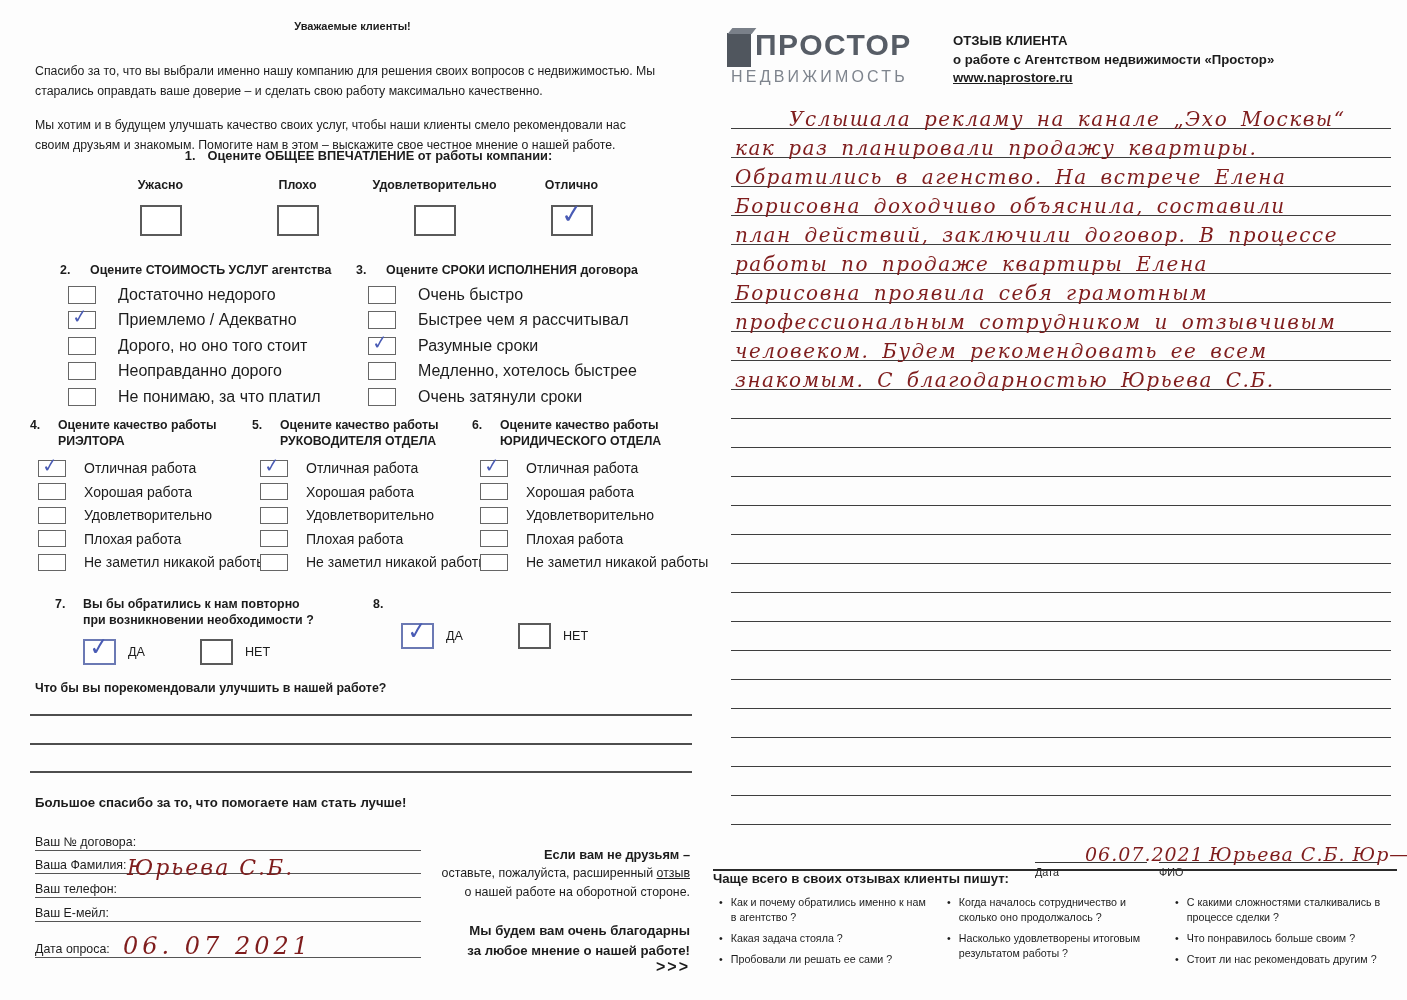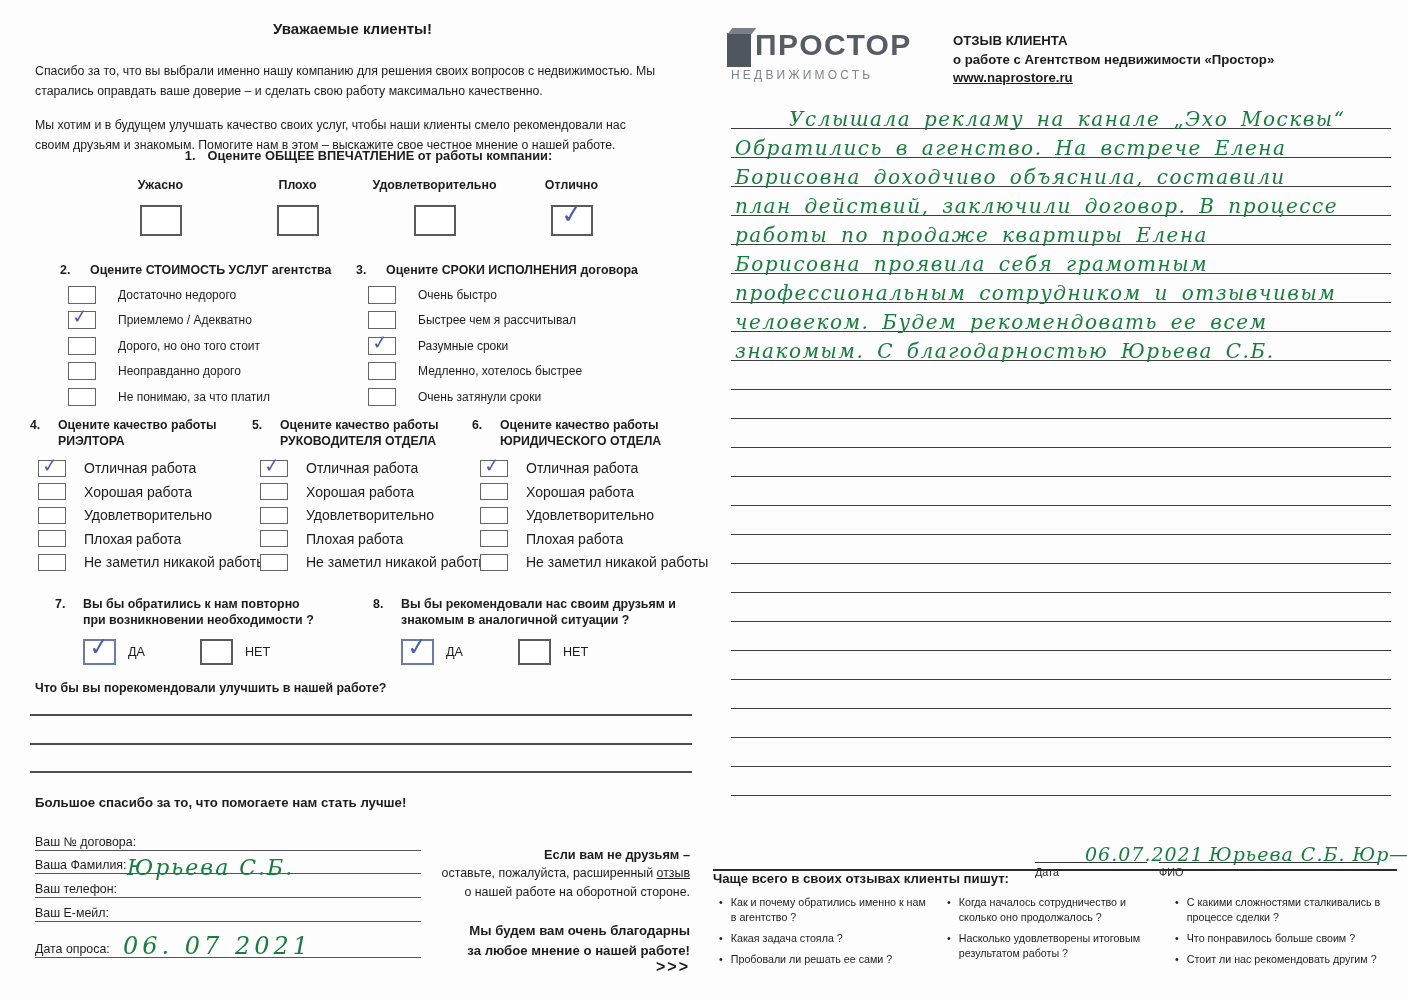--- a/index.html
+++ b/index.html
@@ -1,21 +1,21 @@
 <!DOCTYPE html>
 <html><head>
 <meta charset="utf-8">
 <style>
   html,body{margin:0;padding:0;background:#e9e9e9;}
   .canvas{position:relative;width:1407px;height:1000px;background:#fdfdfd;overflow:hidden;
           font-family:"Liberation Sans",sans-serif;color:#1c1c1c;}
 
   
   .lp{position:absolute;left:0;top:0;width:705px;height:1000px;}
-  .lp-title{position:absolute;top:20px;left:0;width:100%;text-align:center;font-weight:700;font-size:15px;}
+  .lp-title{position:absolute;top:20px;left:0;width:100%;text-align:center;font-weight:700;font-size:11px;}
   .lp-p{position:absolute;left:35px;width:624px;font-size:12.3px;line-height:1.62;}
   .p1{top:50px}.p2{top:104px}
 
   .q1-head{position:absolute;top:148px;left:16px;width:100%;text-align:center;font-weight:700;font-size:12.8px;}
   .q1-head .q-num{margin-right:12px;}
 
   .ratings{position:absolute;top:178px;left:92px;width:548px;display:flex;}
   .rating-item{flex:1;display:flex;flex-direction:column;align-items:center;}
   .rating-label{font-weight:700;font-size:12.4px;white-space:nowrap;}
 
@@ -28,21 +28,21 @@
 
   .checkmark{position:absolute;color:#4a5cb5;font-family:"DejaVu Sans",sans-serif;
              transform:rotate(-6deg);font-weight:400;pointer-events:none;}
   .cb-big .checkmark{left:8px;top:-8px;font-size:26px;}
   .cb-small .checkmark{left:3px;top:-7px;font-size:19px;}
   .cb-yes .checkmark,.cb-no .checkmark{left:4px;top:-8px;font-size:24px;}
 
   .q-head{display:flex;font-weight:700;font-size:12.4px;line-height:1.3;}
   .q-num{flex:none;width:30px;}
   .opt{display:flex;align-items:center;margin-top:7px;}
-  .opt-label{font-size:12px;}
+  .opt-label{font-size:16px;}
 
   .q23{position:absolute;top:262px;left:60px;display:flex;}
   .q2col{width:296px;}
   .q3col{width:330px;}
   .q2col .cb-small{margin-left:8px;margin-right:22px;}
   .q3col .cb-small{margin-left:12px;margin-right:22px;}
   .q23 .opt{margin-top:7.5px;}
 
   .q456{position:absolute;top:418px;left:30px;width:668px;display:flex;}
   .q4col{width:222px}.q5col{width:220px}.q6col{width:226px}
@@ -63,39 +63,39 @@
   .improve{position:absolute;top:681px;left:35px;font-weight:700;font-size:12.4px;}
   .iline{position:absolute;left:30px;width:662px;border-top:2px solid #4e4e4e;height:0;}
   .il1{top:714px}.il2{top:743px}.il3{top:771px}
 
   .thanks{position:absolute;top:795px;left:35px;font-weight:700;font-size:13.2px;text-align:center;}
 
   .fields{position:absolute;top:836px;left:35px;width:386px;}
   .field{position:relative;border-bottom:1.6px solid #555;}
   .f1{height:14px}.f2{height:22px}.f3{height:23px}.f4{height:23px}.f5{height:35px}
   .flabel{position:absolute;left:0;bottom:1px;font-size:12.4px;white-space:nowrap;}
-  .hw{font-family:"DejaVu Serif",serif;font-style:italic;color:#15803d;}
+  .hw{font-family:"DejaVu Serif",serif;font-style:italic;color:#7f1d1d;}
   .fvalue{position:absolute;white-space:nowrap;}
   .f2 .fvalue{left:92px;bottom:-7px;font-size:22px;letter-spacing:2px;}
   .f5 .fvalue{left:88px;bottom:-3px;font-size:24px;letter-spacing:4px;}
 
   .aside{position:absolute;top:845px;left:400px;width:290px;text-align:right;font-size:12.4px;line-height:1.5;}
   .a-bold{font-weight:700;font-size:12.8px;}
   .u{text-decoration:underline;}
   .aside2{position:absolute;top:921px;left:400px;width:290px;text-align:right;font-weight:700;font-size:13.2px;line-height:1.5;}
   .arrows{position:absolute;top:958px;left:400px;width:290px;text-align:right;font-weight:800;font-size:16px;letter-spacing:2px;}
 
   
   .rp{position:absolute;left:707px;top:0;width:700px;height:1000px;}
   .logo{position:absolute;left:20px;top:30px;}
   .logo-row{display:flex;align-items:flex-start;}
   .logo-box{width:24px;height:34px;background:#50565e;margin-right:4px;position:relative;top:3px;}
   .logo-box::before{content:"";position:absolute;left:3px;top:-5px;width:24px;height:6px;background:#7a8089;transform:skewX(-38deg);}
   .logo-name{font-size:30px;font-weight:800;color:#575d66;letter-spacing:1.5px;line-height:1;}
-  .logo-sub{margin-top:4px;margin-left:4px;font-size:12px;letter-spacing:3.2px;color:#7e848d;}
+  .logo-sub{margin-top:4px;margin-left:4px;font-size:16px;letter-spacing:3.2px;color:#7e848d;}
 
   .rp-head-text{position:absolute;left:246px;top:32px;font-size:13.2px;line-height:1.42;}
   .rp-h-title,.rp-h-sub{font-weight:700;}
   .rp-h-url{font-weight:700;text-decoration:underline;color:#1c1c1c;}
 
   #review-lines{position:absolute;left:24px;top:100px;width:660px;}
   .review-line{height:28px;border-bottom:1.6px solid #3e3e3e;position:relative;}
   .review-line .hw-line{position:absolute;left:4px;bottom:-3px;white-space:nowrap;
        font-size:20px;letter-spacing:1.5px;word-spacing:5px;}
   .review-line.first .hw-line{left:58px;}
@@ -313,21 +313,20 @@
             </span>
           <span class="yn-label">ДА</span>
           <span class="yn-gap"></span>
           <span class="cb cb-no"></span>
           <span class="yn-label">НЕТ</span>
         </div>
       </div>
       <div class="q8col">
         <div class="q-head">
           <span class="q-num">8.</span>
-          <span><span>Вы бы рекомендовали нас своим друзьям и</span><br><span>знакомым в аналогичной ситуации ?</span></span>
         </div>
         <div class="yn-row">
           <span class="cb cb-yes">
               <span class="checkmark" style="visibility: visible;">✓</span>
             </span>
           <span class="yn-label">ДА</span>
           <span class="yn-gap"></span>
           <span class="cb cb-no"></span>
           <span class="yn-label">НЕТ</span>
         </div>
@@ -390,20 +389,23 @@
       <div class="rp-h-title">ОТЗЫВ КЛИЕНТА</div>
       <div class="rp-h-sub">о работе с Агентством недвижимости «Простор»</div>
       <div class="rp-h-url">www.naprostore.ru</div>
     </div>
 
     <div id="review-lines">
       <div class="review-line first">
           <span class="hw hw-line">Услышала рекламу на канале „Эхо Москвы“</span>
         </div>
       <div class="review-line">
+          <span class="hw hw-line">как раз планировали продажу квартиры.</span>
+        </div>
+      <div class="review-line">
           <span class="hw hw-line">Обратились в агенство. На встрече Елена</span>
         </div>
       <div class="review-line">
           <span class="hw hw-line">Борисовна доходчиво объяснила, составили</span>
         </div>
       <div class="review-line">
           <span class="hw hw-line">план действий, заключили договор. В процессе</span>
         </div>
       <div class="review-line">
           <span class="hw hw-line">работы по продаже квартиры Елена</span>

